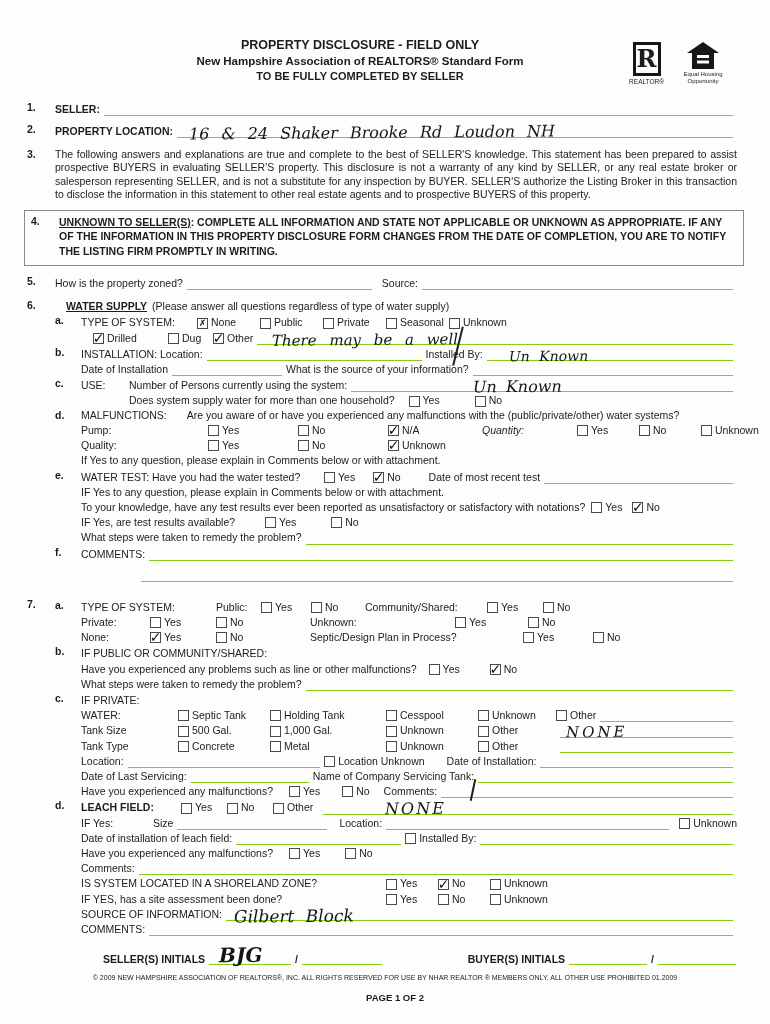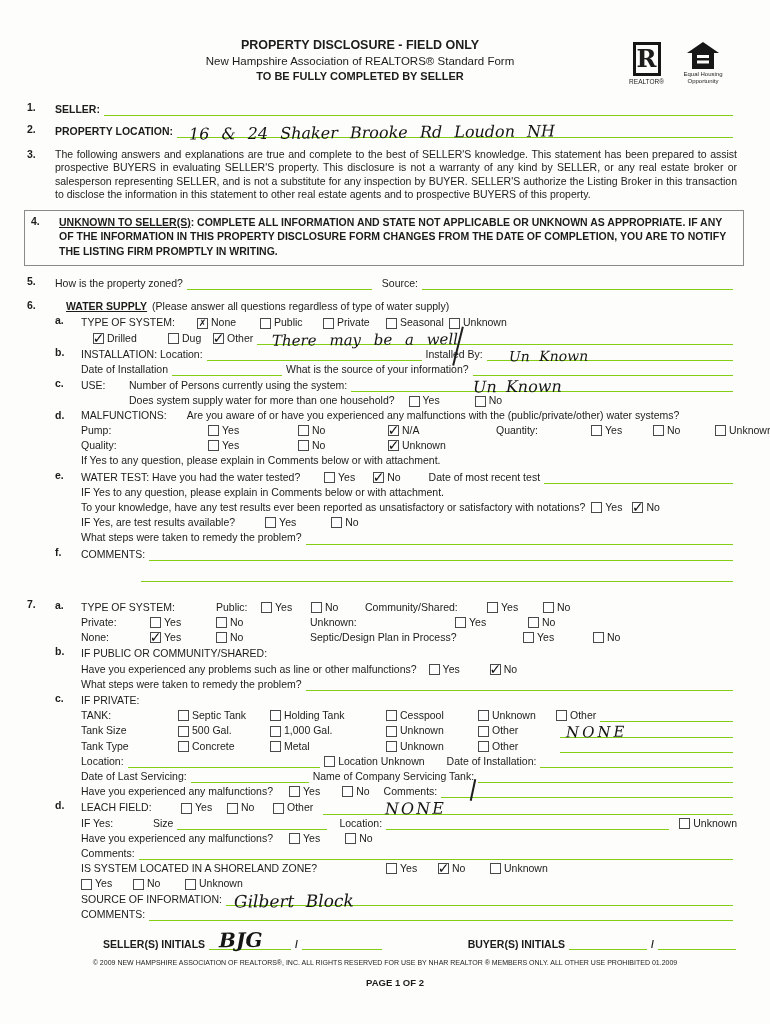--- a/index.html
+++ b/index.html
@@ -3,21 +3,21 @@
 <meta charset="utf-8">
 <style>
   html,body {margin:0; padding:0; background:#e8e8e8;}
   .page {
     width:770px; height:1024px; background:#fdfdfc; position:relative;
     font-family:"Liberation Sans","DejaVu Sans",sans-serif; font-size:10.5px; color:#1c1c1c;
     box-sizing:border-box; padding-top:38px; overflow:hidden; margin:0 auto;
   }
   .hdr {text-align:center; line-height:15.5px; margin:0 130px 0 80px;}
   .t1 {font-size:12.5px; font-weight:bold;}
-  .t2 {font-size:11.5px; font-weight:normal;}
+  .t2 {font-size:11.5px; font-weight:bold;}
   .t3 {font-size:11px; font-weight:bold;}
   .logos {position:absolute; top:42px; right:38px; display:flex; gap:10px; align-items:flex-start;}
   .realtor {text-align:center;}
   .rbox {width:22px; height:28px; border:3px solid #161616; font-family:"DejaVu Serif",serif;
          font-weight:bold; font-size:24px; line-height:27px; margin:0 auto; text-align:center;}
   .rlab {font-size:6.5px; margin-top:2px; white-space:nowrap;}
   .eho {text-align:center; width:58px;}
   .eho svg {display:block; margin:0 auto;}
   .elab {font-size:6px; line-height:7px; margin-top:1px;}
   .item {display:flex; margin:7px 33px 0 27px;}
@@ -257,21 +257,21 @@
                 </span>
                 <span class="opt">
                   <span class="cb"></span>
                   <span class="olabel">No</span>
                 </span>
                 <span class="opt">
                   <span class="cb">✓</span>
                   <span class="olabel">N/A</span>
                 </span>
               </span>
-            <span class="lbl" style="width:95px; margin-left:18px;">Quantity:</span>
+            <span class="lbl" style="width:95px; margin-left:4px;font-style:italic;">Quantity:</span>
             <span class="optgroup cols62">
                 <span class="opt">
                   <span class="cb"></span>
                   <span class="olabel">Yes</span>
                 </span>
                 <span class="opt">
                   <span class="cb"></span>
                   <span class="olabel">No</span>
                 </span>
                 <span class="opt">
@@ -481,21 +481,21 @@
         </div>
       </div>
 
       <div class="sub">
         <span class="slet">c.</span>
         <div class="sbody">
           <div class="r">
               <span class="lbl">IF PRIVATE:</span>
             </div>
           <div class="r">
-            <span class="lbl" style="width:97px;">TANK:</span>
+            <span class="lbl" style="width:97px;">WATER:</span>
             <span class="optgroup tankcols">
                 <span class="opt">
                   <span class="cb"></span>
                   <span class="olabel">Septic Tank</span>
                 </span>
                 <span class="opt">
                   <span class="cb"></span>
                   <span class="olabel">Holding Tank</span>
                 </span>
                 <span class="opt">
@@ -592,21 +592,21 @@
             <span class="lbl" style="margin-left:14px;">Comments:</span>
             <span class="fill"></span>
           </div>
         </div>
       </div>
 
       <div class="sub">
         <span class="slet">d.</span>
         <div class="sbody">
           <div class="r">
-            <span class="lbl" style="width:100px;">LEACH FIELD:</span>
+            <span class="lbl" style="width:100px;font-weight:bold;">LEACH FIELD:</span>
             <span class="optgroup cols46">
                 <span class="opt">
                   <span class="cb"></span>
                   <span class="olabel">Yes</span>
                 </span>
                 <span class="opt">
                   <span class="cb"></span>
                   <span class="olabel">No</span>
                 </span>
                 <span class="opt">
@@ -625,20 +625,31 @@
             <span class="lbl" style="margin-left:8px;">Location:</span>
             <span class="fill"></span>
             <span class="optgroup" style="margin-left:6px;">
                 <span class="opt">
                   <span class="cb"></span>
                   <span class="olabel">Unknown</span>
                 </span>
               </span>
           </div>
           <div class="r">
+            <span class="lbl">Date of installation of leach field:</span>
+            <span class="fill" style="max-width:165px;"></span>
+            <span class="optgroup">
+                <span class="opt">
+                  <span class="cb"></span>
+                  <span class="olabel">Installed By:</span>
+                </span>
+              </span>
+            <span class="fill"></span>
+          </div>
+          <div class="r">
             <span class="lbl">Have you experienced any malfunctions?</span>
             <span class="optgroup gap25" style="margin-left:16px;">
                 <span class="opt">
                   <span class="cb"></span>
                   <span class="olabel">Yes</span>
                 </span>
                 <span class="opt">
                   <span class="cb"></span>
                   <span class="olabel">No</span>
                 </span>
@@ -659,20 +670,21 @@
                   <span class="cb">✓</span>
                   <span class="olabel">No</span>
                 </span>
                 <span class="opt">
                   <span class="cb"></span>
                   <span class="olabel">Unknown</span>
                 </span>
               </span>
           </div>
           <div class="r">
+            <span class="lbl" style="width:305px;">IF YES, has a site assessment been done?</span>
             <span class="optgroup cols52">
                 <span class="opt">
                   <span class="cb"></span>
                   <span class="olabel">Yes</span>
                 </span>
                 <span class="opt">
                   <span class="cb"></span>
                   <span class="olabel">No</span>
                 </span>
                 <span class="opt">

